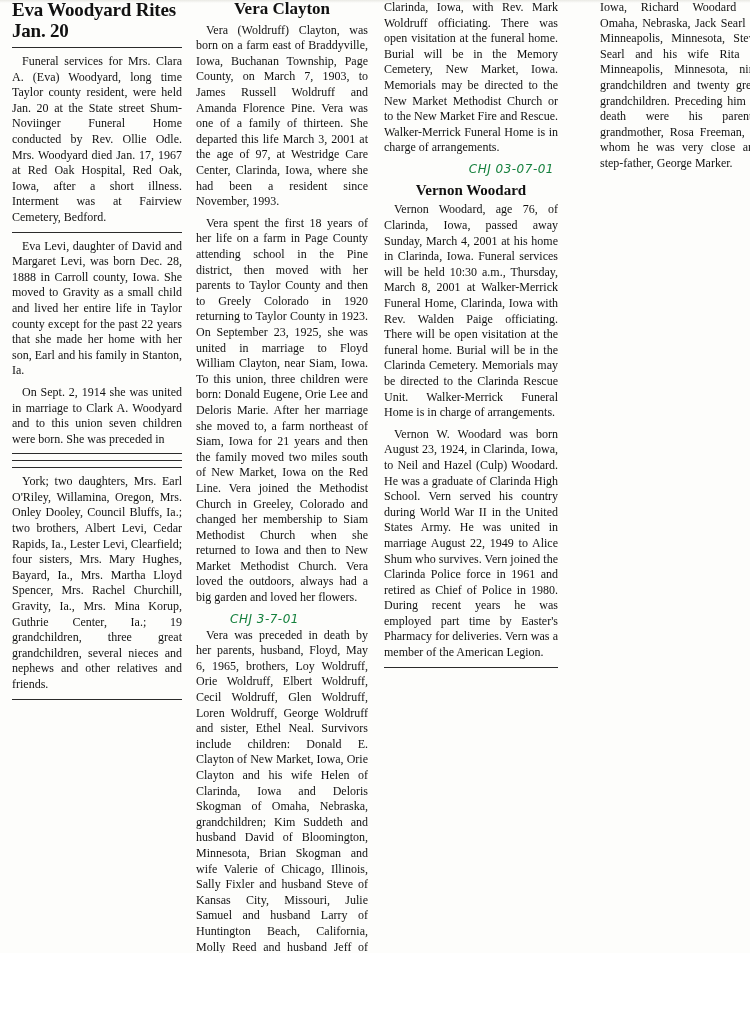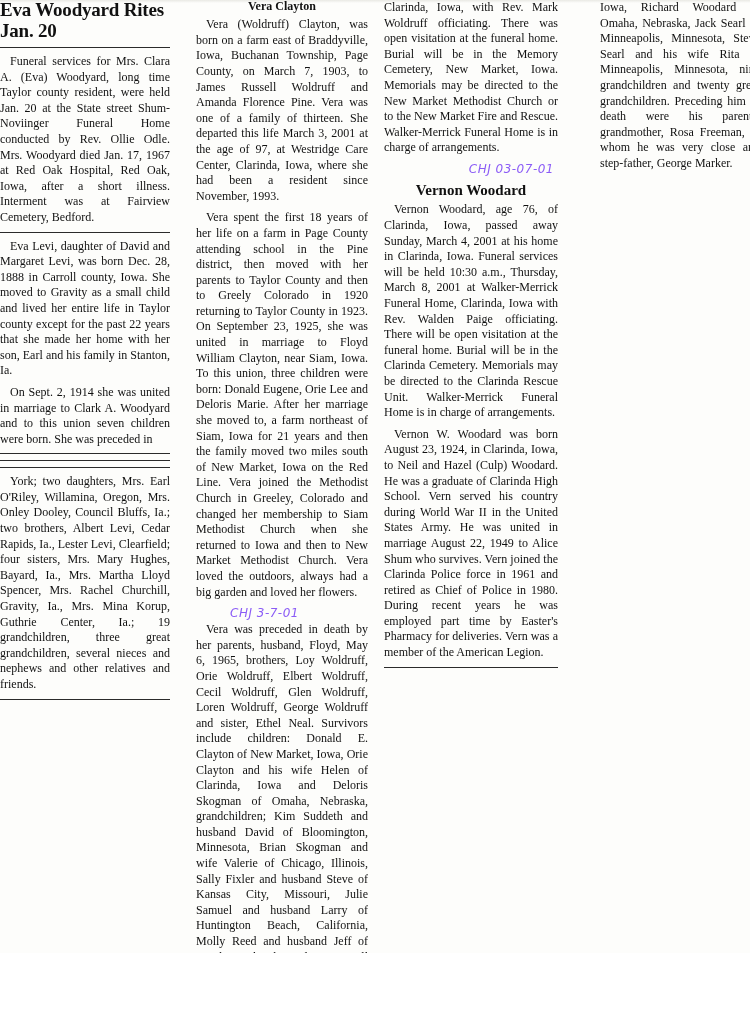--- a/index.html
+++ b/index.html
@@ -18,36 +18,36 @@
   .page {
     position: absolute;
     inset: 0;
     background: #fdfdfb;
   }
   .col {
     position: absolute;
     top: 0;
     box-sizing: border-box;
   }
-  .col1 { left: 0;  width: 170px; }
+  .col1 { left: 12px;  width: 170px; }
   .col2 { left: 196px; width: 172px; }
   .col3 { left: 384px; width: 174px; }
   .col4 { left: 572px; width: 160px; margin-left: 28px; }
 
   .headline {
     font-family: "Liberation Serif", serif;
     font-weight: bold;
     font-size: 19px;
     line-height: 1.08;
     margin: 0 0 6px 0;
     letter-spacing: -0.2px;
   }
   .headline-c {
     text-align: center;
-    font-size: 12px;
+    font-size: 17px;
     font-weight: bold;
     margin: 0 0 4px 0;
     line-height: 1.1;
   }
   .headline-c2 {
     text-align: center;
     font-size: 15px;
     font-weight: bold;
     margin: 6px 0 4px 0;
     line-height: 1.1;
@@ -66,21 +66,21 @@
   .rule {
     border: 0;
     border-top: 1px solid #2b2b2b;
     margin: 6px 0 6px 0;
     width: 100%;
   }
   .hand {
     font-family: "DejaVu Sans", sans-serif;
     font-size: 12px;
     font-style: italic;
-    color: #8b5cf6;
+    color: #15803d;
     letter-spacing: 0.5px;
     margin: 2px 0 2px 0;
     text-align: center;
   }
   .hand.left { text-align: left; padding-left: 34px; }
   .hand.right { text-align: right; padding-right: 4px; }
   .corner-note {
     position: absolute;
     left: 22px;
     bottom: 34px;

